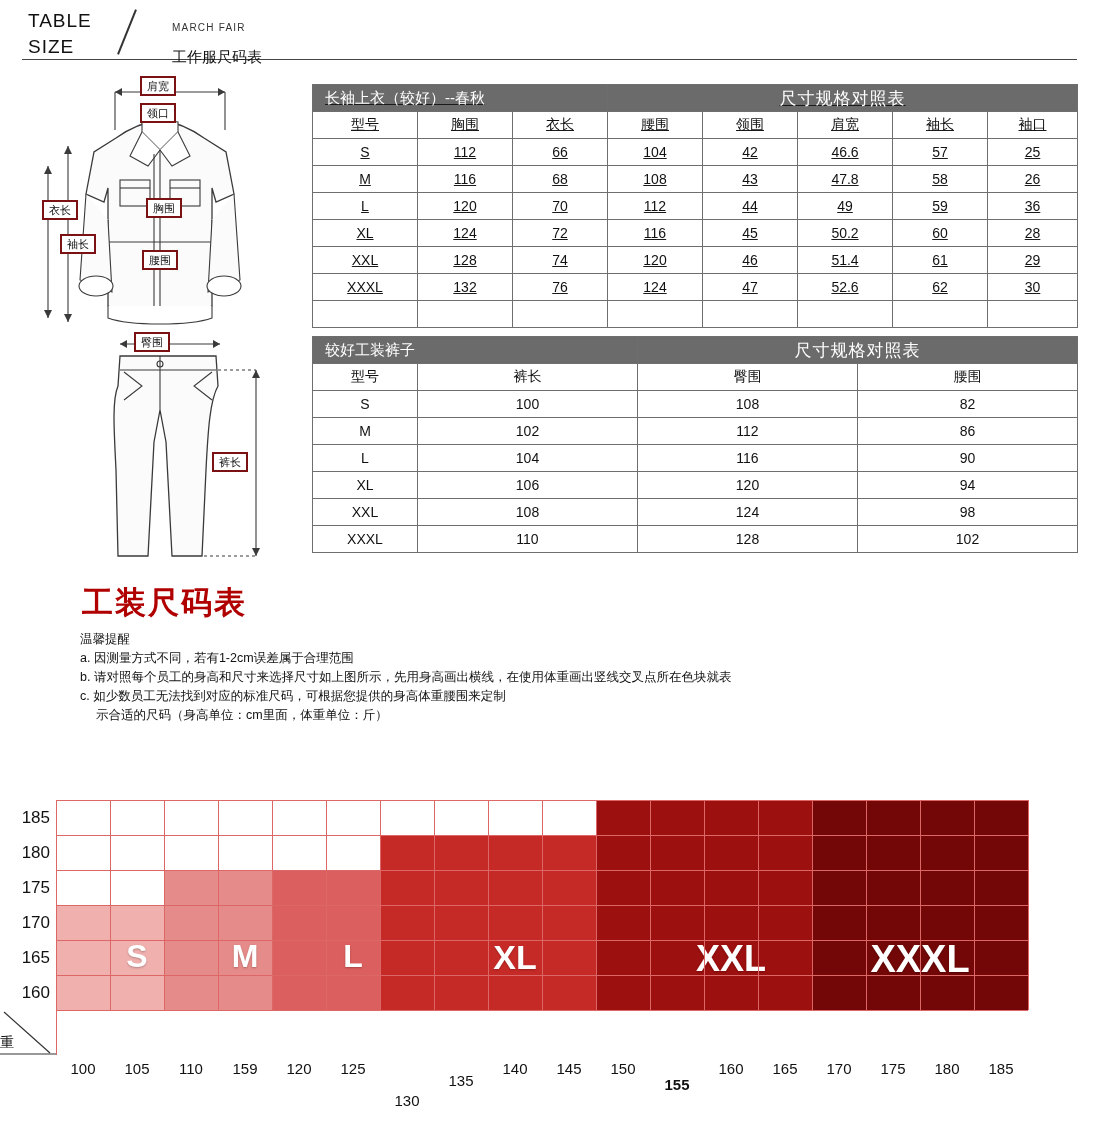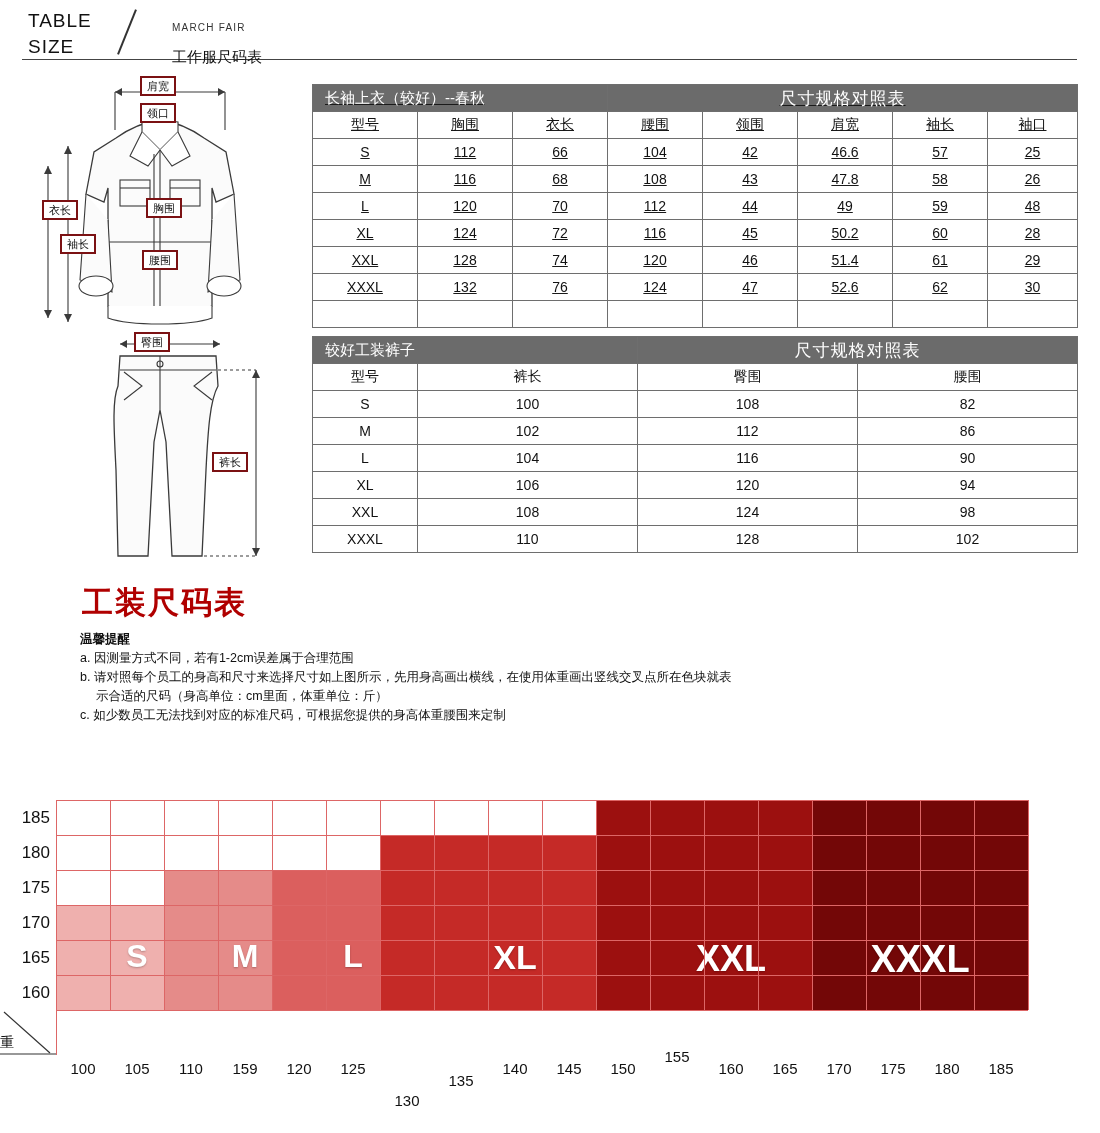--- a/index.html
+++ b/index.html
@@ -47,21 +47,21 @@
   .band .band-left { text-align:left; padding-left:12px; font-size:15px; }
   .band .band-mid  { text-align:center; font-size:17px; letter-spacing:1px; }
   .blankrow td { height:22px; background:#fff; }
 
   
   .big-title {
     position:absolute; left:82px; top:582px; font-size:31px; color:#b00000;
     font-weight:bold; letter-spacing:2px;
   }
   .notes { position:absolute; left:80px; top:630px; width:900px; font-size:12.5px; line-height:19px; color:#111; }
-  .notes .n-head { font-weight:bold; }
+  .notes .n-head { font-weight:normal; }
 
   
   .chart { position:absolute; left:56px; top:800px; }
   .chart-grid { position:relative; }
   .cell { position:absolute; }
   .gl { position:absolute; background:#d66; }
   .ylab {
     position:absolute; right:100%; margin-right:6px; font-size:17px; color:#111;
     text-align:right; width:48px; line-height:35px;
   }
@@ -201,21 +201,21 @@
           <td>26</td>
         </tr>
         <tr>
           <td>L</td>
           <td>120</td>
           <td>70</td>
           <td>112</td>
           <td>44</td>
           <td>49</td>
           <td>59</td>
-          <td>48</td>
+          <td>36</td>
         </tr>
         <tr>
           <td>XL</td>
           <td>124</td>
           <td>72</td>
           <td>116</td>
           <td>45</td>
           <td>50.2</td>
           <td>60</td>
           <td>28</td>
@@ -311,22 +311,22 @@
         </tr>
       </tbody>
   </table>
 </div>
 
 <div class="big-title">工装尺码表</div>
 <div class="notes">
   <div class="n-head">温馨提醒</div>
   <div>a. 因测量方式不同，若有1-2cm误差属于合理范围</div>
   <div>b. 请对照每个员工的身高和尺寸来选择尺寸如上图所示，先用身高画出横线，在使用体重画出竖线交叉点所在色块就表</div>
+  <div>c. 如少数员工无法找到对应的标准尺码，可根据您提供的身高体重腰围来定制</div>
   <div>　 示合适的尺码（身高单位：cm里面，体重单位：斤）</div>
-  <div>c. 如少数员工无法找到对应的标准尺码，可根据您提供的身高体重腰围来定制</div>
 </div>
 
 <div class="chart">
   <div class="chart-grid" id="chart-grid" style="width: 972px; height: 255px;">
       <div class="cell" style="left: 0px; top: 105px; width: 162px; height: 105px; background: rgb(239, 176, 174);"></div>
       <div class="sizelabel" style="left: 0px; top: 138px; width: 162px; text-align: center; font-size: 32px;">S</div>
       <div class="cell" style="left: 108px; top: 70px; width: 162px; height: 140px; background: rgb(229, 139, 137);"></div>
       <div class="sizelabel" style="left: 108px; top: 138px; width: 162px; text-align: center; font-size: 32px;">M</div>
       <div class="cell" style="left: 216px; top: 70px; width: 162px; height: 140px; background: rgb(219, 95, 94);"></div>
       <div class="sizelabel" style="left: 216px; top: 138px; width: 162px; text-align: center; font-size: 32px;">L</div>
@@ -372,21 +372,21 @@
       <div class="xlab" style="left: 59px; top: 260px;">105</div>
       <div class="xlab" style="left: 113px; top: 260px;">110</div>
       <div class="xlab" style="left: 167px; top: 260px;">159</div>
       <div class="xlab" style="left: 221px; top: 260px;">120</div>
       <div class="xlab" style="left: 275px; top: 260px;">125</div>
       <div class="xlab" style="left: 329px; top: 260px; margin-top: 32px;">130</div>
       <div class="xlab" style="left: 383px; top: 272px;">135</div>
       <div class="xlab" style="left: 437px; top: 260px;">140</div>
       <div class="xlab" style="left: 491px; top: 260px;">145</div>
       <div class="xlab" style="left: 545px; top: 260px;">150</div>
-      <div class="xlab" style="left: 599px; top: 248px;">155</div>
+      <div class="xlab" style="left: 599px; top: 276px; font-weight: bold;">155</div>
       <div class="xlab" style="left: 653px; top: 260px;">160</div>
       <div class="xlab" style="left: 707px; top: 260px;">165</div>
       <div class="xlab" style="left: 761px; top: 260px;">170</div>
       <div class="xlab" style="left: 815px; top: 260px;">175</div>
       <div class="xlab" style="left: 869px; top: 260px;">180</div>
       <div class="xlab" style="left: 923px; top: 260px;">185</div>
       <div class="axis-corner" style="left: -110px; top: 210px; width: 110px; height: 45px;"><svg width="110" height="45">
           <line x1="58" y1="2" x2="104" y2="43" stroke="#333" stroke-width="1.2"></line>
           <line x1="0" y1="44" x2="110" y2="44" stroke="#333" stroke-width="1.2"></line>
         </svg><div class="corner-cn" style="left:40px;top:24px;">体重</div></div>

